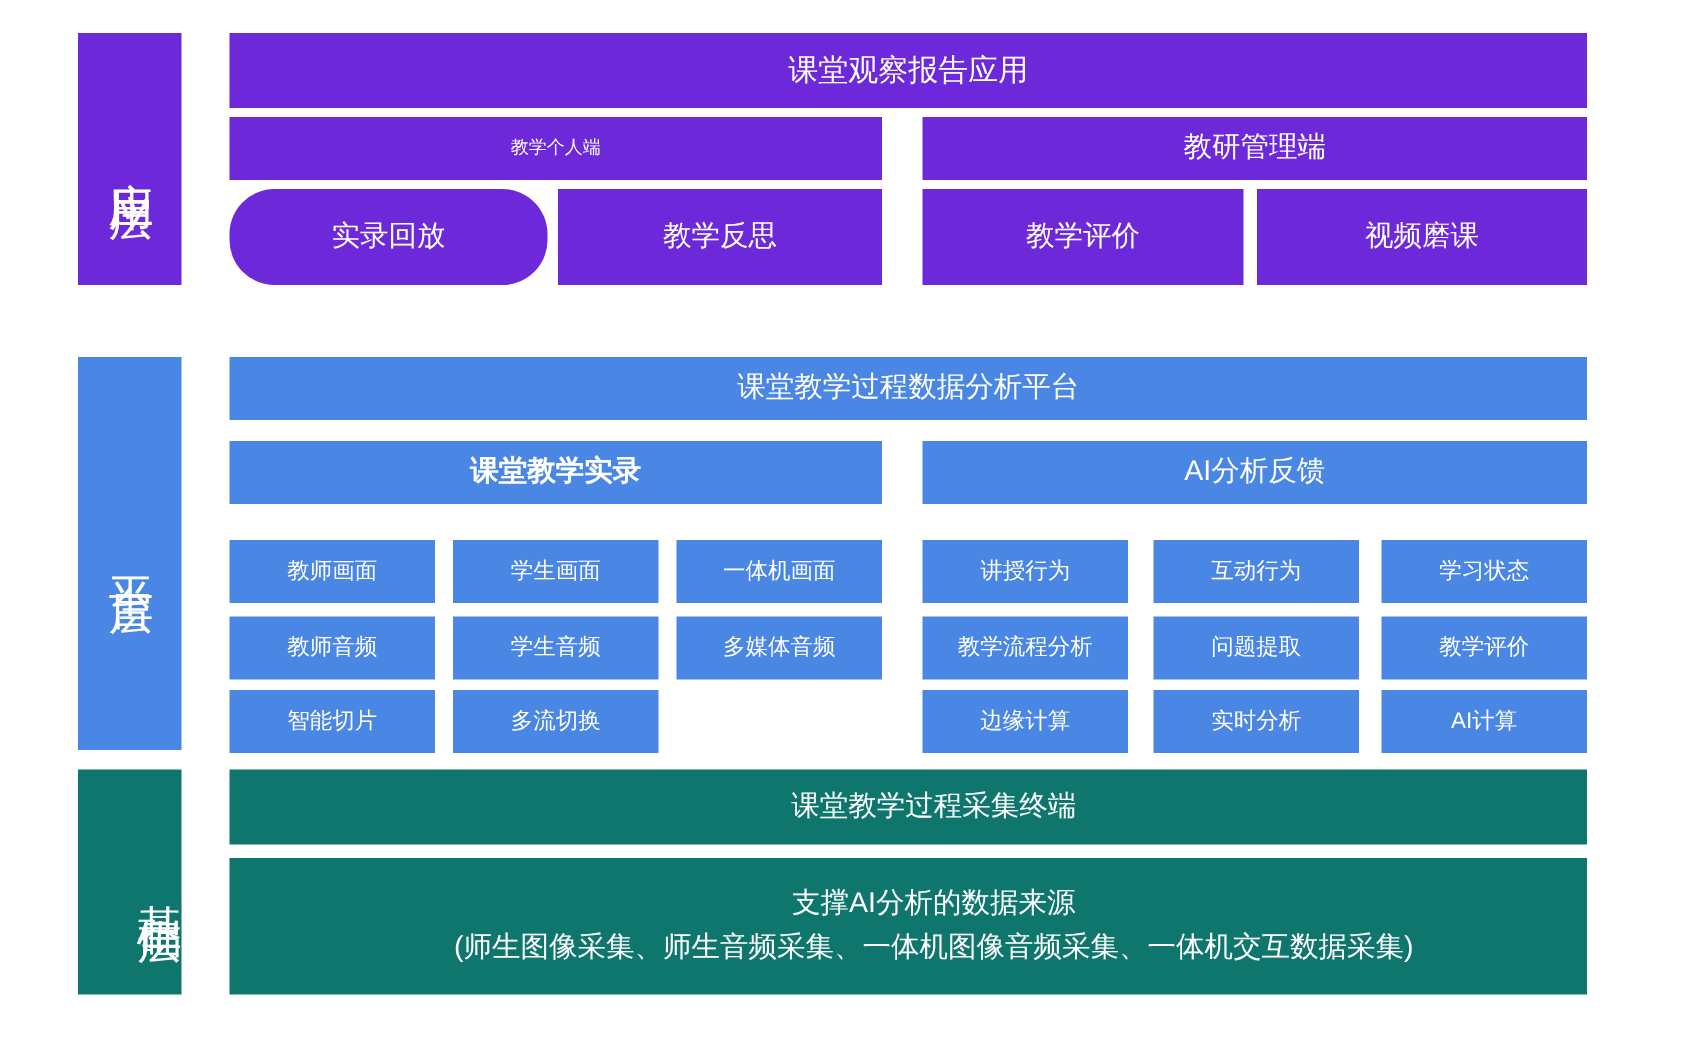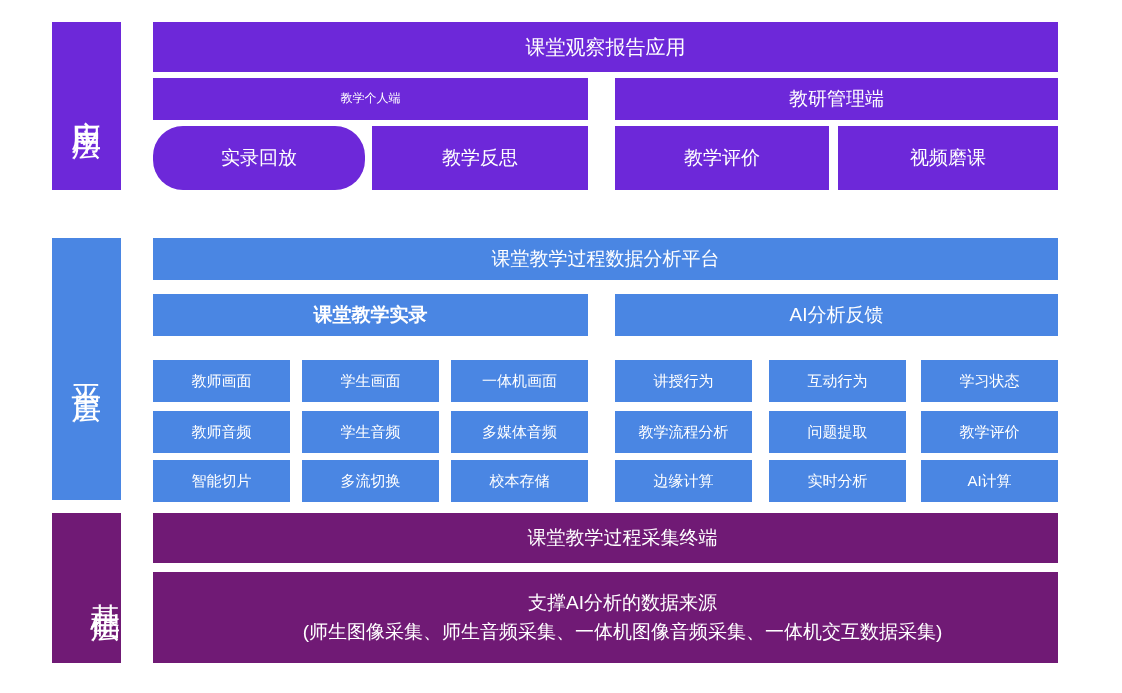--- a/index.html
+++ b/index.html
@@ -30,21 +30,21 @@
     text-align: center;
     color: #ffffff;
     line-height: 1.32;
     box-sizing: border-box;
     padding: 2px 4px;
     -webkit-font-smoothing: antialiased;
   }
 
   .green  { background: #6d28d9; }
   .blue   { background: #4a86e3; margin-top: 16px; }
-  .orange { background: #701a75; padding-left: 38px; }
+  .orange { background: #0f766e; padding-left: 38px; }
 
   
   .layer-label {
     position: absolute;
     left: 52px;
     width: 69px;
     display: flex;
     align-items: center;
     justify-content: center;
     color: #ffffff;
@@ -162,21 +162,20 @@
   <div class="box blue cell lc1 gr1">教师画面</div>
   <div class="box blue cell lc2 gr1">学生画面</div>
   <div class="box blue cell lc3 gr1">一体机画面</div>
 
   <div class="box blue cell lc1 gr2">教师音频</div>
   <div class="box blue cell lc2 gr2">学生音频</div>
   <div class="box blue cell lc3 gr2">多媒体音频</div>
 
   <div class="box blue cell lc1 gr3">智能切片</div>
   <div class="box blue cell lc2 gr3">多流切换</div>
-  <div class="box blue cell lc3 gr3">校本存储</div>
 
   <div class="box blue cell rc2 gr1">互动行为</div>
   <div class="box blue cell rc1 gr1">讲授行为</div>
   <div class="box blue cell rc3 gr1">学习状态</div>
 
   <div class="box blue cell wide rc1 gr2">教学流程分析</div>
   <div class="box blue cell rc2 gr2">问题提取</div>
   <div class="box blue cell rc3 gr2">教学评价</div>
 
   <div class="box blue cell rc1 gr3">边缘计算</div>

